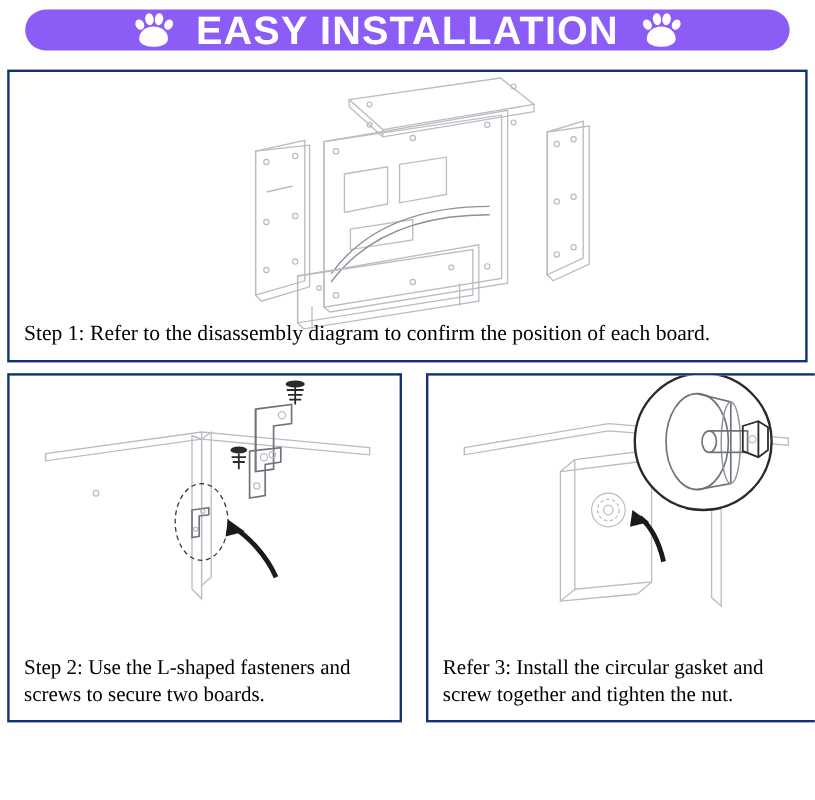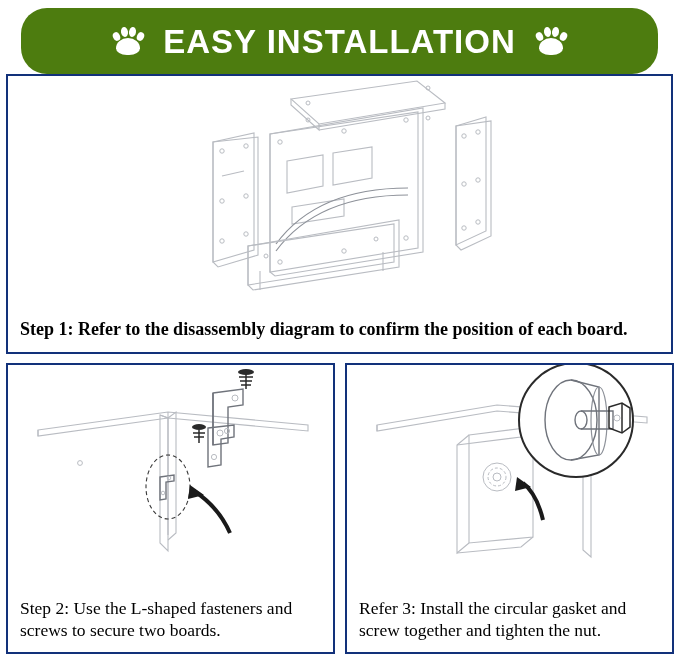--- a/index.html
+++ b/index.html
@@ -19,22 +19,22 @@
     height: 667px;
     box-sizing: border-box;
     padding: 8px 6px 6px 6px;
   }
 
   
   .banner {
     position: relative;
     width: 637px;
     margin: 0 auto;
-    height: 66px;
-    background: #4d7c0f;
+    height: 34px;
+    background: #8b5cf6;
     border-radius: 26px;
     display: flex;
     align-items: center;
     justify-content: center;
     gap: 18px;
   }
   .banner-title {
     color: #ffffff;
     font-family: "Liberation Sans", sans-serif;
     font-weight: bold;
@@ -70,27 +70,26 @@
 
   
   .panel {
     border: 2px solid #12317a;
     box-sizing: border-box;
     background: #ffffff;
     position: relative;
   }
   .panel-top {
     width: 667px;
-    height: 280px;
-    margin: 0 auto 0 auto;
-    font-weight: bold;
+    height: 244px;
+    margin: 16px auto 0 auto;
   }
   .row {
     display: flex;
-    gap: 10px;
+    gap: 20px;
     width: 667px;
     margin: 9px auto 0 auto;
   }
   .panel-bottom {
     width: 329px;
     height: 291px;
   }
   .art {
     position: relative;
     width: 100%;

